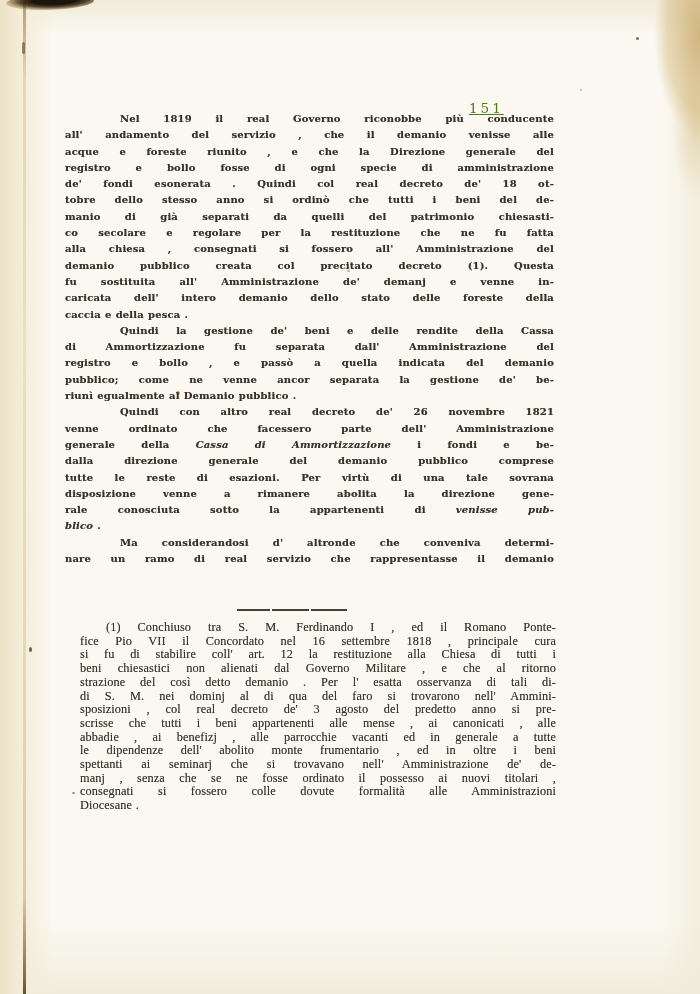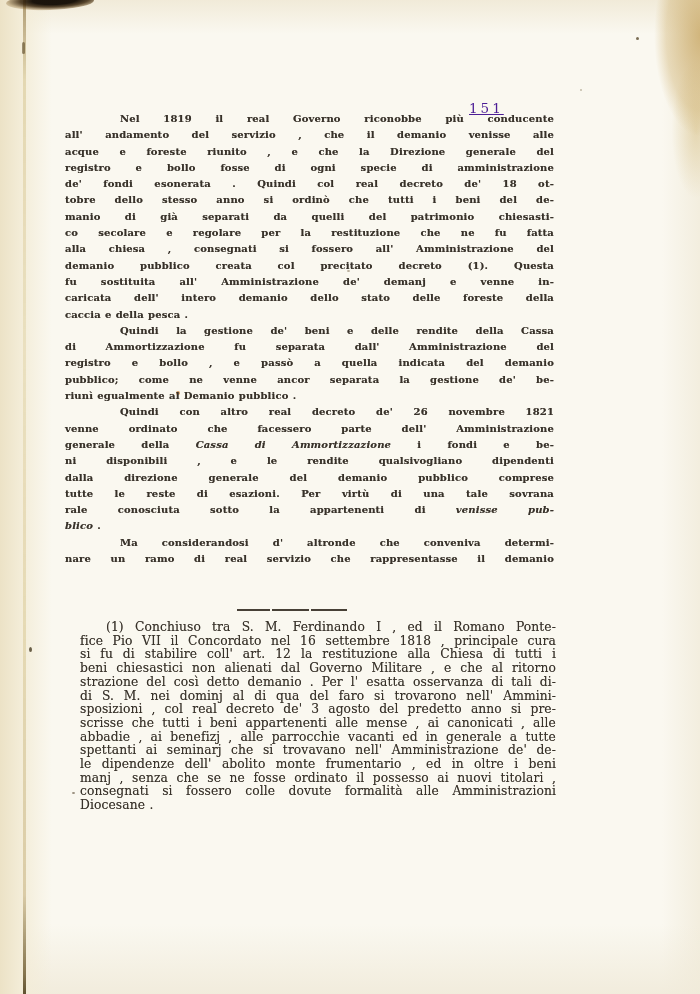--- a/index.html
+++ b/index.html
@@ -44,34 +44,35 @@
   .speck-a { left: 636px; top: 37px;  width: 3px; height: 3px; background: rgba(90,75,45,.8); }
   .speck-b { left: 347px; top: 270px; width: 3px; height: 2px; background: rgba(130,115,85,.55); }
   .speck-c { left: 176px; top: 391px; width: 4px; height: 4px; background: rgba(201,138,74,.85); }
   .speck-d { left: 29px;  top: 647px; width: 3px; height: 5px; background: rgba(70,58,32,.8); }
   .speck-e { left: 72px;  top: 792px; width: 3px; height: 2px; background: rgba(85,72,48,.6); }
   .speck-f { left: 580px; top: 89px;  width: 2px; height: 2px; background: rgba(140,125,95,.5); }
 
   
   .pagenum {
     position: absolute; left: 469px; top: 100px;
-    font-size: 13.5px; letter-spacing: 3px; color: #4c1d95; text-decoration: underline;
+    font-size: 13.5px; letter-spacing: 3px; color: #4d7c0f; text-decoration: underline;
   }
   .body-text {
     position: absolute; left: 65px; top: 111px; width: 489px;
     font-size: 10px; line-height: 16.3px;
     letter-spacing: .15px; word-spacing: .5px;
     text-shadow: 0 0 .4px rgba(56,50,42,.55);
     font-weight: bold;
   }
   .footnote-text {
     position: absolute; left: 80px; top: 621px; width: 476px;
     font-size: 12.3px; line-height: 13.7px;
     letter-spacing: .1px; word-spacing: .4px;
     text-shadow: 0 0 .3px rgba(56,50,42,.5);
+    font-family: Liberation Serif, serif;
   }
   .line { text-align: justify; text-align-last: justify; }
   .line.end { text-align-last: left; }
   .body-text .indent { text-indent: 55px; }
   .footnote-text .indent { text-indent: 26px; }
   .it { font-style: italic; }
 
   .rule {
     position: absolute; left: 237px; top: 609px; width: 110px; height: 2px;
     background: linear-gradient(90deg,
@@ -115,23 +116,23 @@
       <div class="line indent"><span>Quindi la gestione de' beni e delle rendite della Cassa</span></div>
       <div class="line"><span>di Ammortizzazione fu separata dall' Amministrazione del</span></div>
       <div class="line"><span>registro e bollo , e passò a quella indicata del demanio</span></div>
       <div class="line"><span>pubblico; come ne venne ancor separata la gestione de' be-</span></div>
       <div class="line end"><span>riunì egualmente al Demanio pubblico .</span></div>
     </div>
     <div>
       <div class="line indent"><span>Quindi con altro real decreto de' 26 novembre 1821</span></div>
       <div class="line"><span>venne ordinato che facessero parte dell' Amministrazione</span></div>
       <div class="line"><span>generale della </span><span class="it">Cassa di Ammortizzazione</span><span> i fondi e be-</span></div>
-      <div class="line"><span>ni disponibili , e le rendite qualsivogliano dipendenti</span></div>
       <div class="line"><span>dalla direzione generale del demanio pubblico comprese</span></div>
       <div class="line"><span>tutte le reste di esazioni. Per virtù di una tale sovrana</span></div>
+      <div class="line"><span>disposizione venne a rimanere abolita la direzione gene-</span></div>
       <div class="line"><span>rale conosciuta sotto la appartenenti di </span><span class="it">venisse pub-</span></div>
       <div class="line end"><span class="it">blico</span><span> .</span></div>
     </div>
     <div>
       <div class="line indent"><span>Ma considerandosi d' altronde che conveniva determi-</span></div>
       <div class="line"><span>nare un ramo di real servizio che rappresentasse il demanio</span></div>
     </div>
   </main>
 
 <div class="rule"></div>
@@ -139,18 +140,18 @@
 <section id="footnote" class="footnote-text">
     <div class="line indent"><span>(1) Conchiuso tra S. M. Ferdinando I , ed il Romano Ponte-</span></div>
     <div class="line"><span>fice Pio VII il Concordato nel 16 settembre 1818 , principale cura</span></div>
     <div class="line"><span>si fu di stabilire coll' art. 12 la restituzione alla Chiesa di tutti i</span></div>
     <div class="line"><span>beni chiesastici non alienati dal Governo Militare , e che al ritorno</span></div>
     <div class="line"><span>strazione del così detto demanio . Per l' esatta osservanza di tali di-</span></div>
     <div class="line"><span>di S. M. nei dominj al di qua del faro si trovarono nell' Ammini-</span></div>
     <div class="line"><span>sposizioni , col real decreto de' 3 agosto del predetto anno si pre-</span></div>
     <div class="line"><span>scrisse che tutti i beni appartenenti alle mense , ai canonicati , alle</span></div>
     <div class="line"><span>abbadie , ai benefizj , alle parrocchie vacanti ed in generale a tutte</span></div>
+    <div class="line"><span>le dipendenze dell' abolito monte frumentario , ed in oltre i beni</span></div>
     <div class="line"><span>spettanti ai seminarj che si trovavano nell' Amministrazione de' de-</span></div>
-    <div class="line"><span>le dipendenze dell' abolito monte frumentario , ed in oltre i beni</span></div>
     <div class="line"><span>manj , senza che se ne fosse ordinato il possesso ai nuovi titolari ,</span></div>
     <div class="line"><span>consegnati si fossero colle dovute formalità alle Amministrazioni</span></div>
     <div class="line end"><span>Diocesane .</span></div>
   </section>
 
 </body></html>

